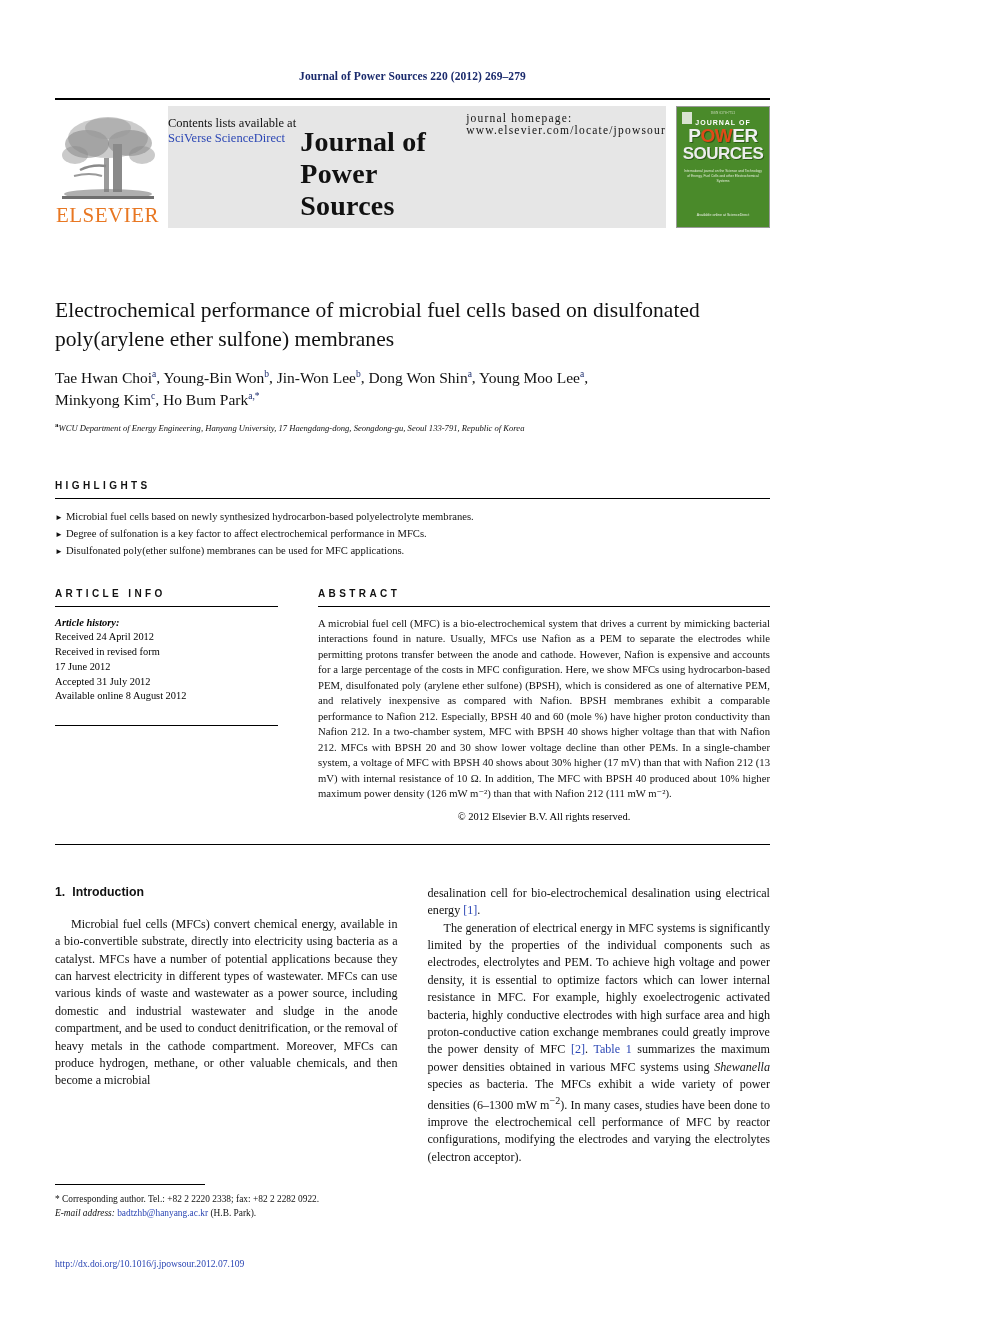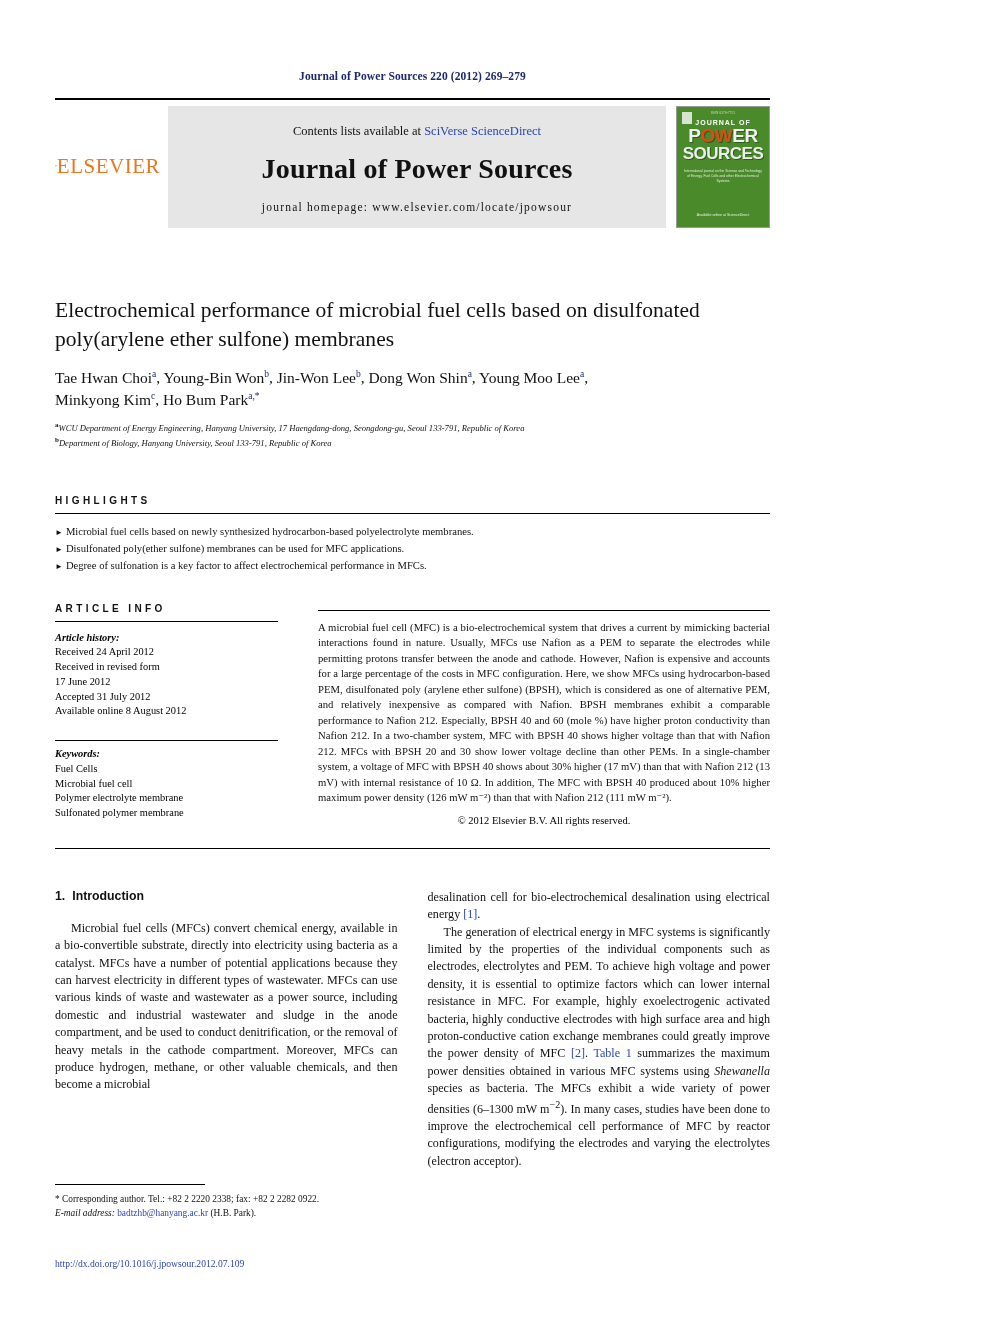--- a/index.html
+++ b/index.html
@@ -39,41 +39,41 @@
     display: flex;
     align-items: stretch;
     border-top: 2.5px solid #000;
     padding-top: 6px;
     height: 122px;
   }
   .elsevier-logo {
     width: 105px;
     flex: 0 0 105px;
     display: flex;
-    flex-direction: row;
+    flex-direction: column;
     align-items: center;
     justify-content: flex-end;
     padding-bottom: 2px;
   }
   .tree-svg { display:block; }
   .elsevier-word {
     font-family: "Liberation Serif", serif;
     font-size: 21px;
     letter-spacing: 0.5px;
     color: #E87722;
     line-height: 1;
     margin-top: 1px;
   }
   .banner {
     flex: 1 1 auto;
     background: #e6e6e6;
     margin: 0 10px 0 8px;
     display: flex;
-    flex-direction: column;
-    align-items: center;
+    flex-direction: row;
+    align-items: flex-start;
     justify-content: center;
     padding: 6px 0 8px;
   }
   .banner-top {
     font-size: 12.5px;
     color: #111;
     margin-top: 4px;
   }
   .banner-top .sd-link { color: #2b46b4; }
   .banner-title {
@@ -307,59 +307,52 @@
     <h1 class="article-title">Electrochemical performance of microbial fuel cells based on disulfonated poly(arylene ether sulfone) membranes</h1>
 
     <div class="authors">
       <span><span>Tae Hwan Choi</span><sup>a</sup><span>, </span></span><span><span>Young-Bin Won</span><sup>b</sup><span>, </span></span><span><span>Jin-Won Lee</span><sup>b</sup><span>, </span></span><span><span>Dong Won Shin</span><sup>a</sup><span>, </span></span><span><span>Young Moo Lee</span><sup>a</sup><span>,</span></span>
       <br>
       <span><span>Minkyong Kim</span><sup>c</sup><span>, </span></span><span><span>Ho Bum Park</span><sup>a,*</sup></span>
     </div>
 
     <div class="affiliations">
       <div class="affiliation"><sup>a</sup><span>WCU Department of Energy Engineering, Hanyang University, 17 Haengdang-dong, Seongdong-gu, Seoul 133-791, Republic of Korea</span></div>
-      <div class="affiliation"><sup>b</sup><span>Department of Biology, Hanyang University, Seoul 133-791, Republic of Korea</span></div>
     </div>
   </div>
 
   <div class="highlights">
     <div class="sec-label">HIGHLIGHTS</div>
     <div class="rule"></div>
     <div class="hl-list">
       <div class="hl-item"><span class="hl-arrow">►</span><span>Microbial fuel cells based on newly synthesized hydrocarbon-based polyelectrolyte membranes.</span></div>
+      <div class="hl-item"><span class="hl-arrow">►</span><span>Degree of sulfonation is a key factor to affect electrochemical performance in MFCs.</span></div>
       <div class="hl-item"><span class="hl-arrow">►</span><span>Disulfonated poly(ether sulfone) membranes can be used for MFC applications.</span></div>
-      <div class="hl-item"><span class="hl-arrow">►</span><span>Degree of sulfonation is a key factor to affect electrochemical performance in MFCs.</span></div>
     </div>
   </div>
 
   <div class="info-abstract">
 
     <div class="col-info">
       <div class="sec-label">ARTICLE INFO</div>
       <div class="rule"></div>
       <div class="info-body">
         <div class="info-head">Article history:</div>
         <div>Received 24 April 2012</div>
         <div>Received in revised form</div>
         <div>17 June 2012</div>
         <div>Accepted 31 July 2012</div>
         <div>Available online 8 August 2012</div>
       </div>
       <div class="info-gap"></div>
       <div class="mini-rule"></div>
-      <div class="info-body" style="margin-top:2px">
-        <div class="info-head">Keywords:</div>
-        <div>Fuel Cells</div>
-        <div>Microbial fuel cell</div>
-        <div>Polymer electrolyte membrane</div>
-        <div>Sulfonated polymer membrane</div>
-      </div>
     </div>
 
     <div class="col-abs">
+      <div class="sec-label">ABSTRACT</div>
       <div class="rule"></div>
       <div class="abs-body">A microbial fuel cell (MFC) is a bio-electrochemical system that drives a current by mimicking bacterial interactions found in nature. Usually, MFCs use Nafion as a PEM to separate the electrodes while permitting protons transfer between the anode and cathode. However, Nafion is expensive and accounts for a large percentage of the costs in MFC configuration. Here, we show MFCs using hydrocarbon-based PEM, disulfonated poly (arylene ether sulfone) (BPSH), which is considered as one of alternative PEM, and relatively inexpensive as compared with Nafion. BPSH membranes exhibit a comparable performance to Nafion 212. Especially, BPSH 40 and 60 (mole %) have higher proton conductivity than Nafion 212. In a two-chamber system, MFC with BPSH 40 shows higher voltage than that with Nafion 212. MFCs with BPSH 20 and 30 show lower voltage decline than other PEMs. In a single-chamber system, a voltage of MFC with BPSH 40 shows about 30% higher (17 mV) than that with Nafion 212 (13 mV) with internal resistance of 10 Ω. In addition, The MFC with BPSH 40 produced about 10% higher maximum power density (126 mW m⁻²) than that with Nafion 212 (111 mW m⁻²).</div>
       <div class="abs-copy">© 2012 Elsevier B.V. All rights reserved.</div>
     </div>
   </div>
 
   <div class="section-divider"></div>
 
   <div class="body-cols">
     <div class="bcol">

